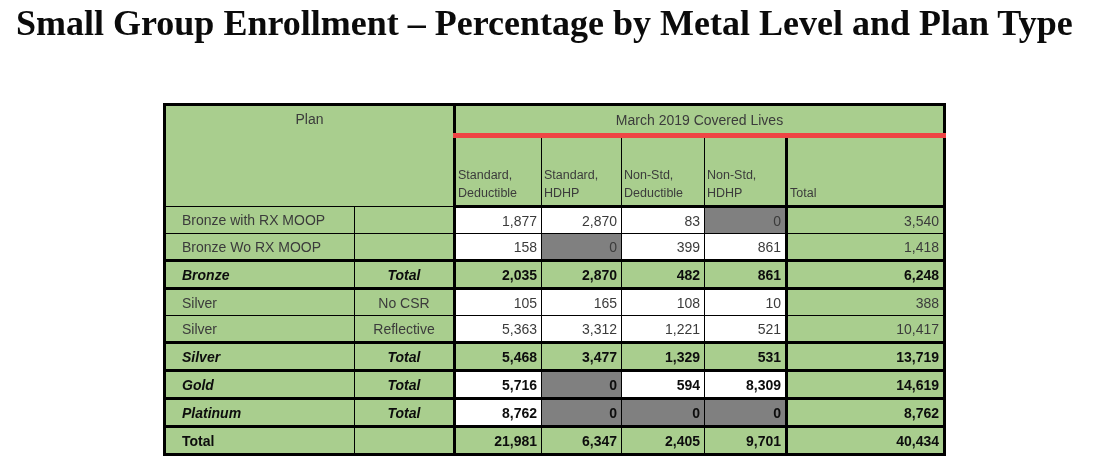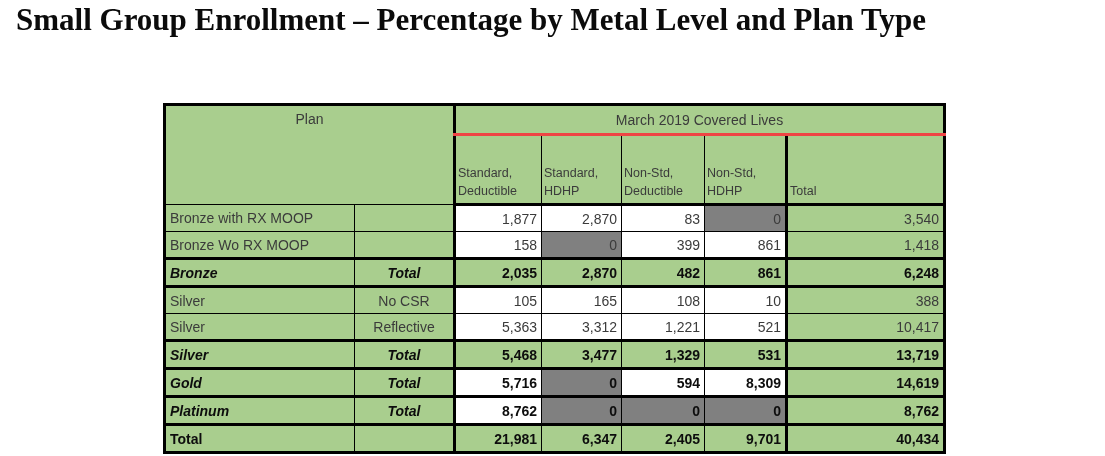--- a/index.html
+++ b/index.html
@@ -15,21 +15,21 @@
     overflow: hidden;
     font-family: "Liberation Sans", sans-serif;
   }
   .title {
     position: absolute;
     left: 16px;
     top: 2px;
     width: 1080px;
     font-family: "Liberation Serif", serif;
     font-weight: bold;
-    font-size: 31px;
+    font-size: 36px;
     letter-spacing: 0px;
     color: #0b0b0b;
     white-space: nowrap;
   }
   .enroll-table {
     position: absolute;
     left: 163px;
     top: 103px;
     border-collapse: collapse;
     table-layout: fixed;
@@ -43,21 +43,21 @@
     height: 25px;
     padding: 0 4px;
     overflow: hidden;
     white-space: nowrap;
   }
   
   
   td.w { background: var(--white, #ffffff); }
   td.g { background: var(--gray, #808080); }
   
-  td.lbl { text-align: left; padding-left: 4px; }
+  td.lbl { text-align: left; padding-left: 16px; }
   td.ctr { text-align: center; }
   td.num { text-align: right; padding-right: 4px; }
   
   td.plan-hdr {
     text-align: center;
     vertical-align: top;
     padding-top: 5px;
     font-size: 14px;
   }
   td.group-hdr {
@@ -98,21 +98,21 @@
         <col style="width:87px">
       <col style="width:80px">
         <col style="width:83px">
         <col style="width:82px">
       <col style="width:158px">
     </colgroup>
 
     <tbody>
         <tr>
       <td class="plan-hdr" colspan="2" rowspan="2">Plan</td>
-      <td class="group-hdr bL tB-self" colspan="5" style="border-bottom:3px solid #ef4444">March 2019 Covered Lives</td>
+      <td class="group-hdr bL tB-self" colspan="5" style="border-bottom:5px solid #ef4444">March 2019 Covered Lives</td>
     </tr>
 
     <tr class="tB">
       <td class="sub-hdr bL">Standard, Deductible</td>
       <td class="sub-hdr">Standard, HDHP</td>
       <td class="sub-hdr">Non-Std, Deductible</td>
       <td class="sub-hdr">Non-Std, HDHP</td>
       <td class="sub-hdr bL">Total</td>
     </tr>
 

